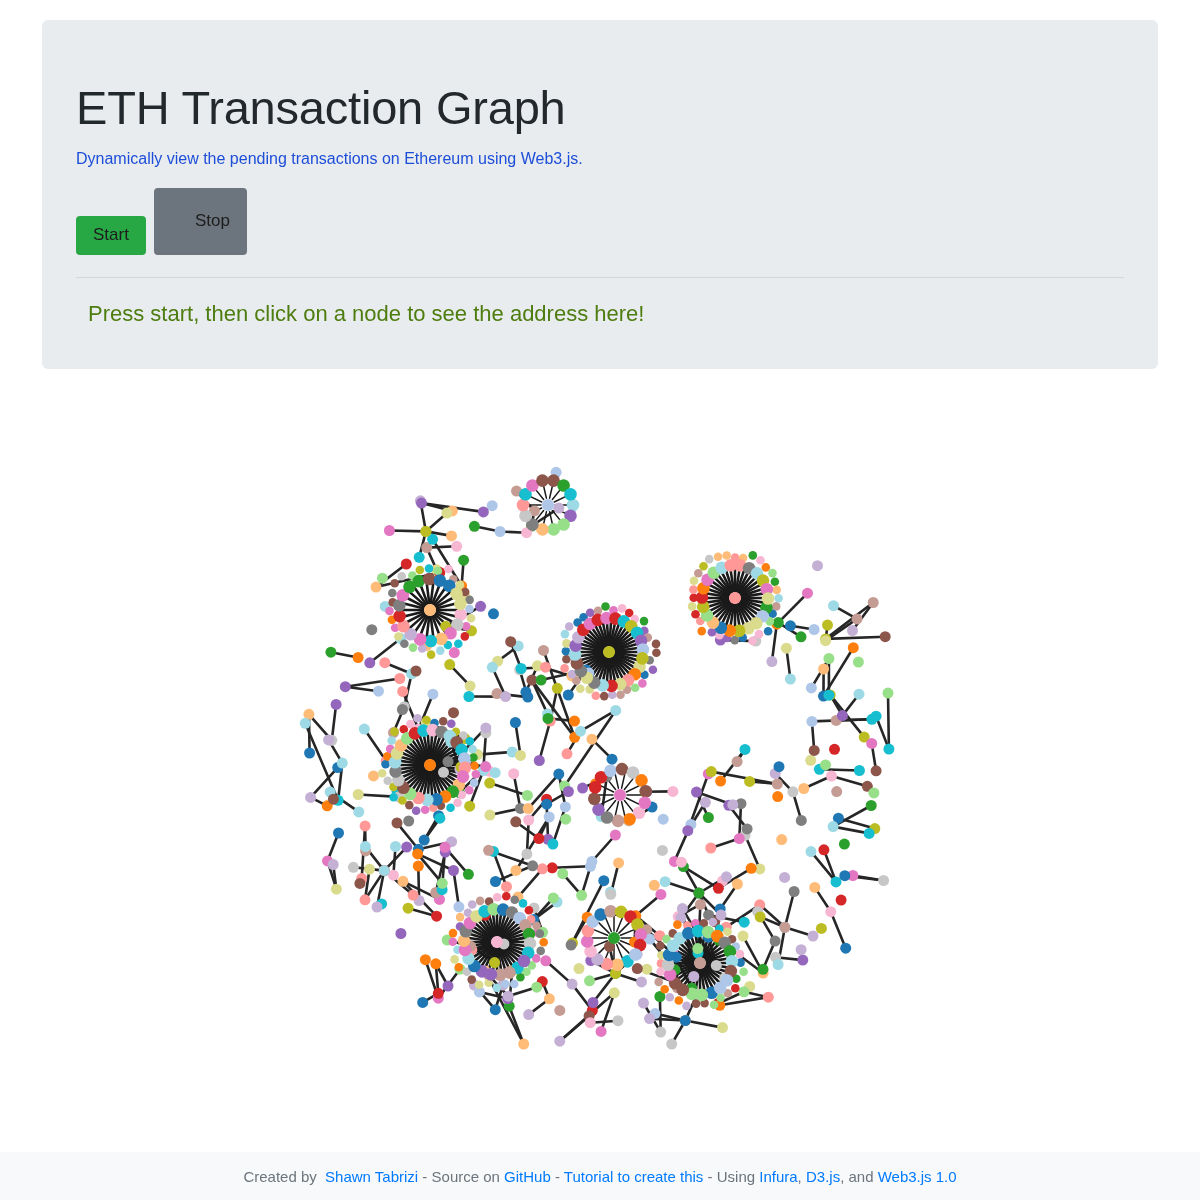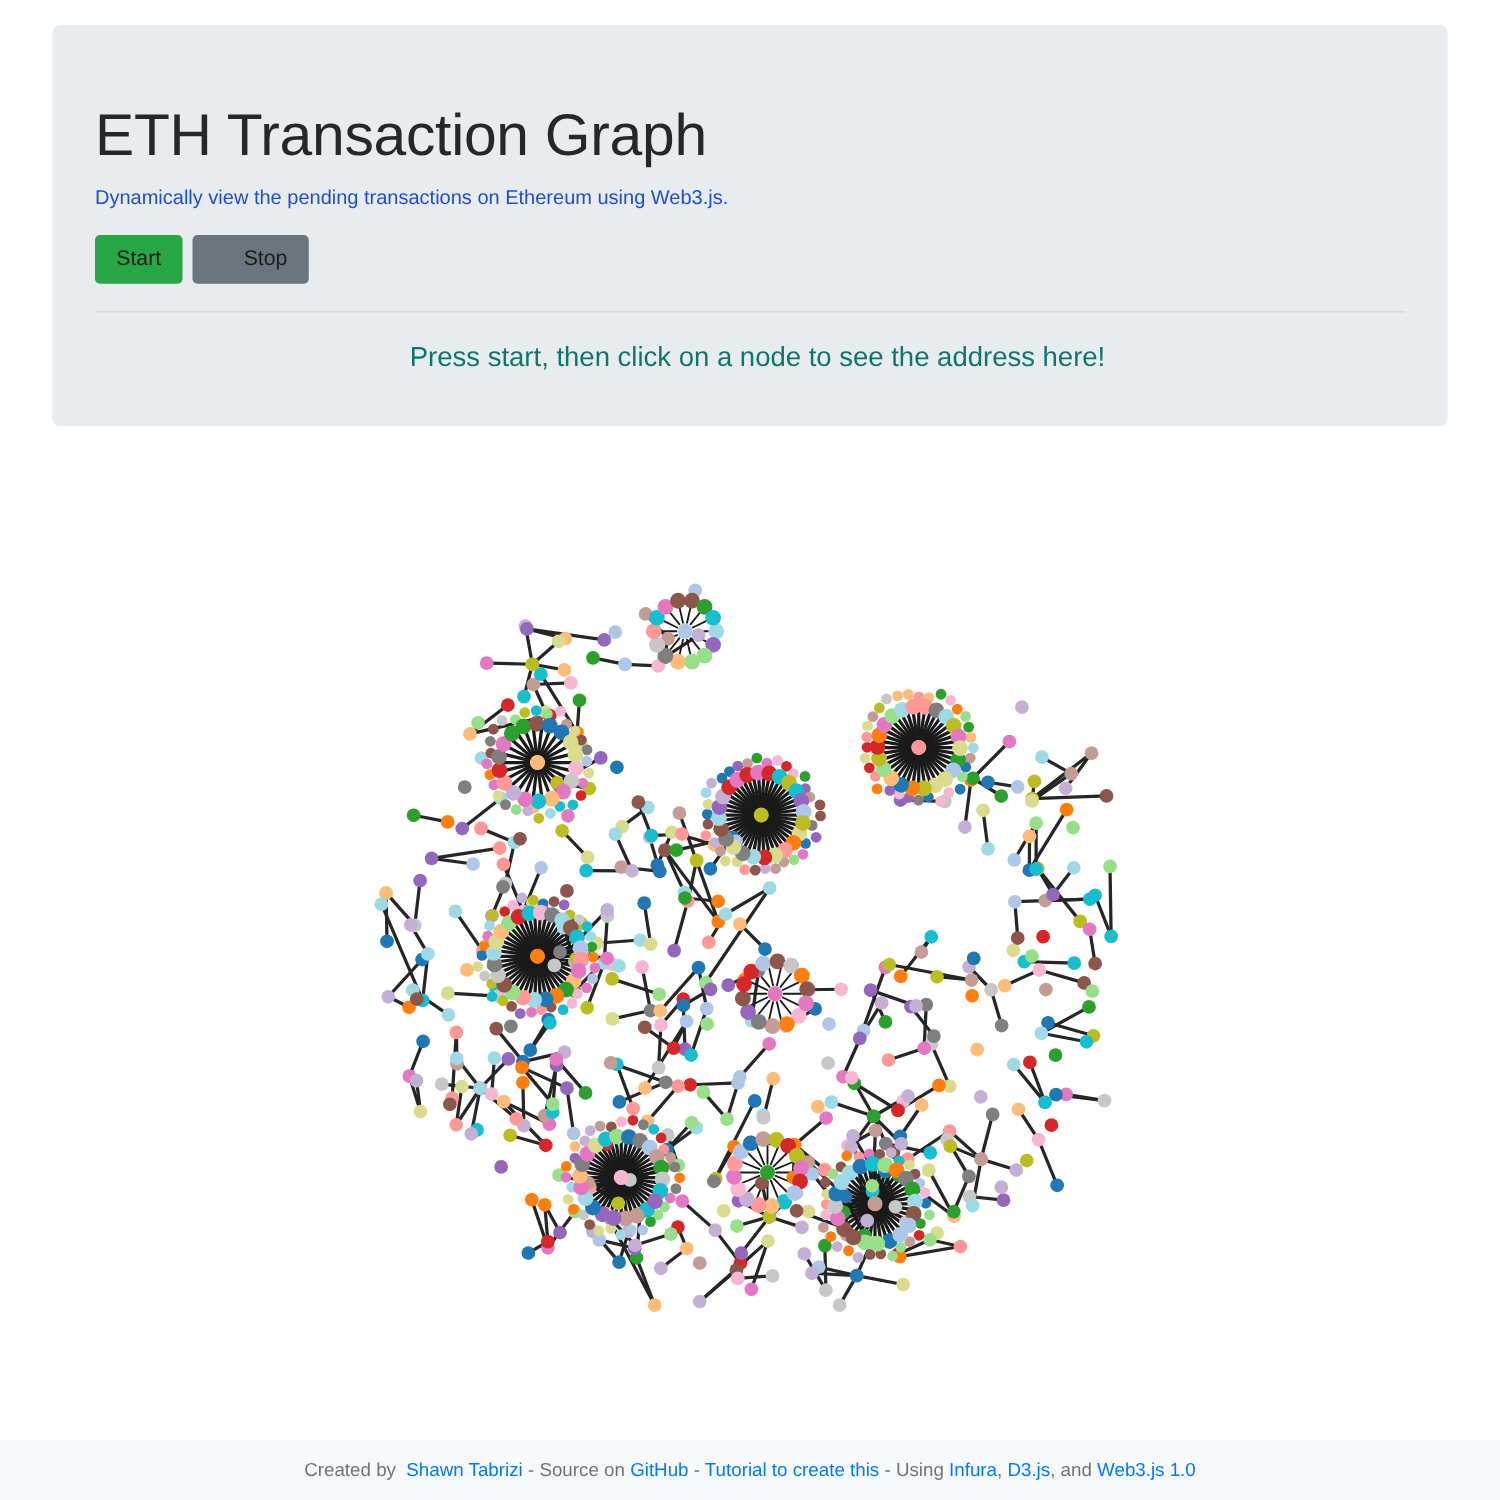--- a/index.html
+++ b/index.html
@@ -51,35 +51,34 @@
     justify-content: center;
     padding: 9px 17px 10px 17px;
     font-size: 17px;
     font-family: "Liberation Sans", sans-serif;
     color: #1d1d1d;
     border: none;
     border-radius: 4px;
     cursor: pointer;
     line-height: 1.2;
   }
-  .btn-start { background: #28a745; }
+  .btn-start { background: #28a745; margin-top: 28px; }
   .btn-stop  { background: #6c757d; padding-left: 41px; }
   .divider {
     margin: 22px 0 0 0;
     border: 0;
     border-top: 1px solid #d3d7da;
     width: 100%;
   }
   .status-text {
     margin: 22px 0 0 12px;
     font-size: 22px;
     font-weight: 400;
-    color: #0f766e;
+    color: #4d7c0f;
     line-height: 1.3;
-    text-align: center;
   }
 
   
   #graph-canvas {
     position: absolute;
     left: 0; top: 380px;
     width: 1200px; height: 700px;
     background: #ffffff;
   }
   #graph-svg { display: block; width: 1200px; height: 700px; }

